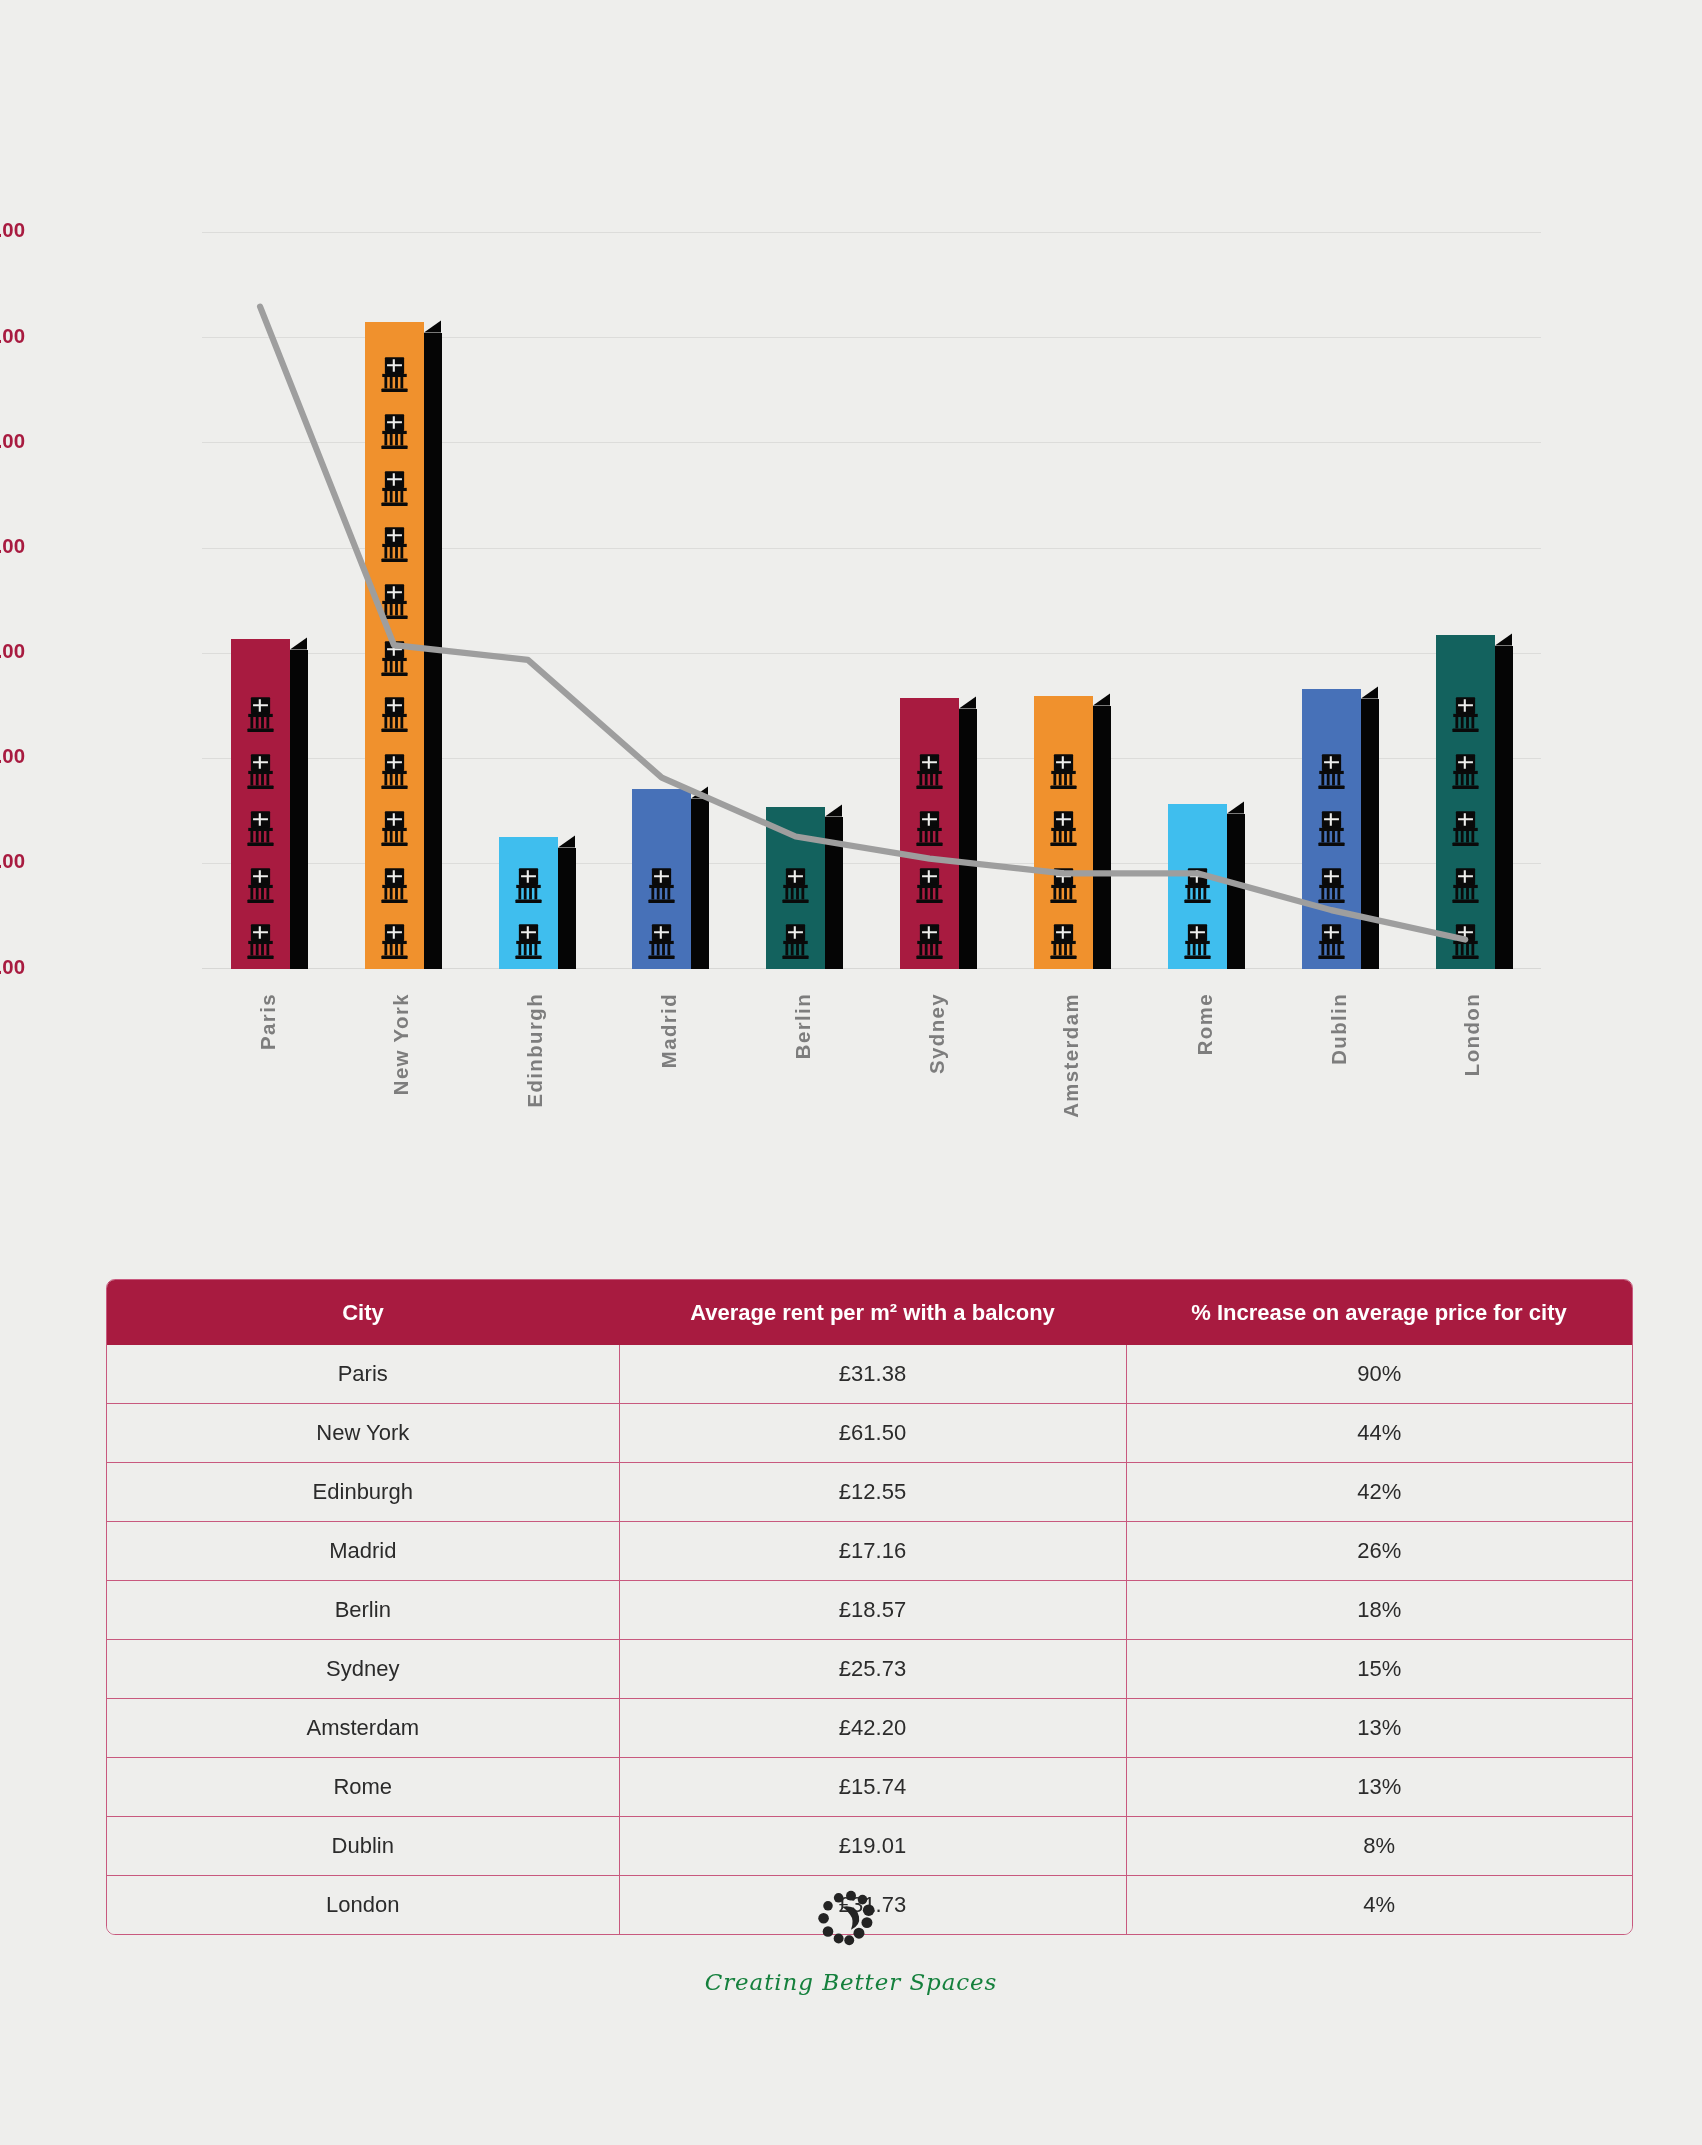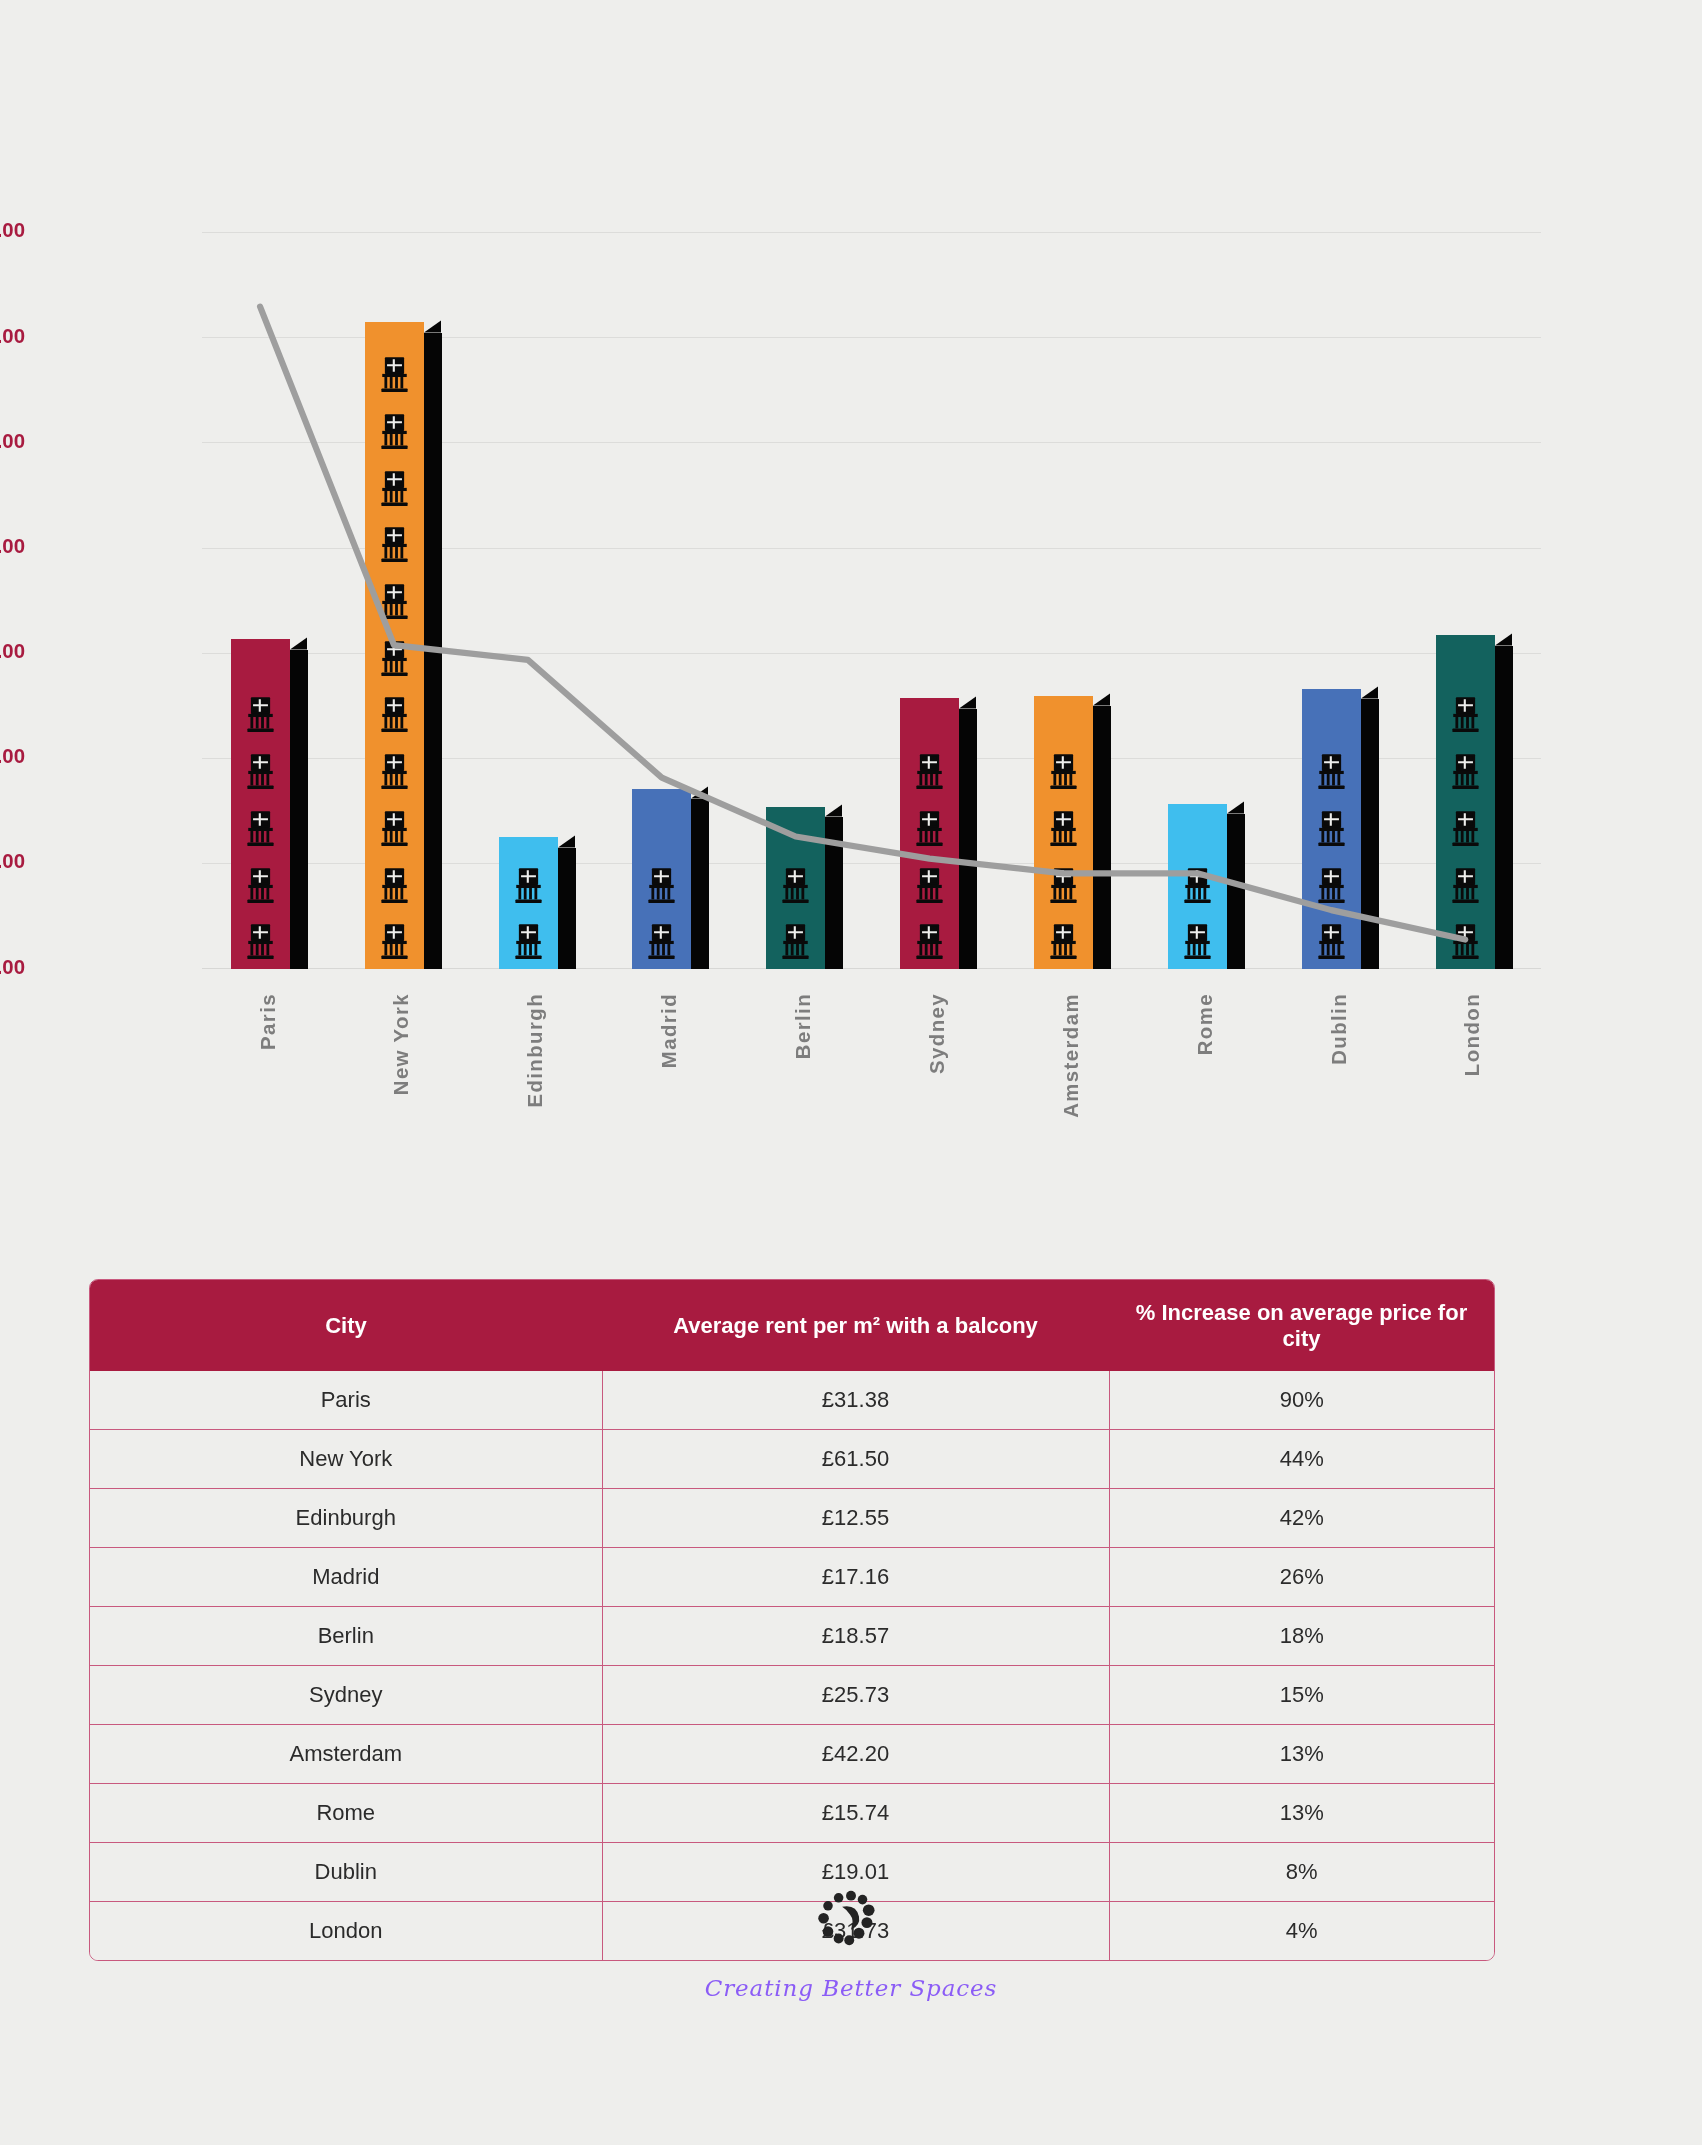--- a/index.html
+++ b/index.html
@@ -82,22 +82,22 @@
   
   .legend {
     position: absolute; left: 0; top: 1162px; width: 1702px;
     display: flex; align-items: center; justify-content: center; gap: 19.5px;
   }
   .legend-line { width: 55px; height: 8px; border-radius: 4.4px; background: #9e9e9e; }
   .legend-text { font-size: 22px; font-weight: 700; color: #8a8a8a; }
 
   
   .table-wrap {
-    position: absolute; left: 89px; top: 1279px;
-    width: 1406px;
+    position: absolute; left: 106px; top: 1279px;
+    width: 1527px;
     border-radius: 8.9px; overflow: hidden;
     border: 0.9px solid #c8597e;
   }
   table { width: 100%; border-collapse: collapse; table-layout: fixed; }
   thead th {
     background: #a81b40; color: #ffffff;
     font-size: 22px; font-weight: 700;
     padding: 19.5px 8.9px; text-align: center;
   }
   thead th:nth-child(1) { width: 512px; }
@@ -108,21 +108,21 @@
     border-top: 0.9px solid #c8597e;
     border-right: 0.9px solid #c8597e;
   }
   tbody td:last-child { border-right: none; margin-top: 36px; }
   tbody tr:first-child td { border-top: none; }
 
   
   .logo { position: absolute; left: 0; top: 1889px; width: 1702px; text-align: center; }
   .logo-mark { display: block; margin: 0 auto 7px; }
   .logo-name { font-size: 51px; color: #232323; font-family: "Liberation Sans", sans-serif; letter-spacing: -0.4px; }
-  .logo-tag { margin-top: 17px; font-size: 23px; color: #8b5cf6; font-style: italic; letter-spacing: 0.9px; font-family: "DejaVu Serif", serif; }
+  .logo-tag { margin-top: 11px; font-size: 23px; color: #15803d; font-style: italic; letter-spacing: 0.9px; font-family: "DejaVu Serif", serif; }
 </style>
 </head>
 <body>
 
 <div class="page">
 
 
   <div class="chart-area">
     <div class="plot" id="plot">
       <div id="gridlines">

